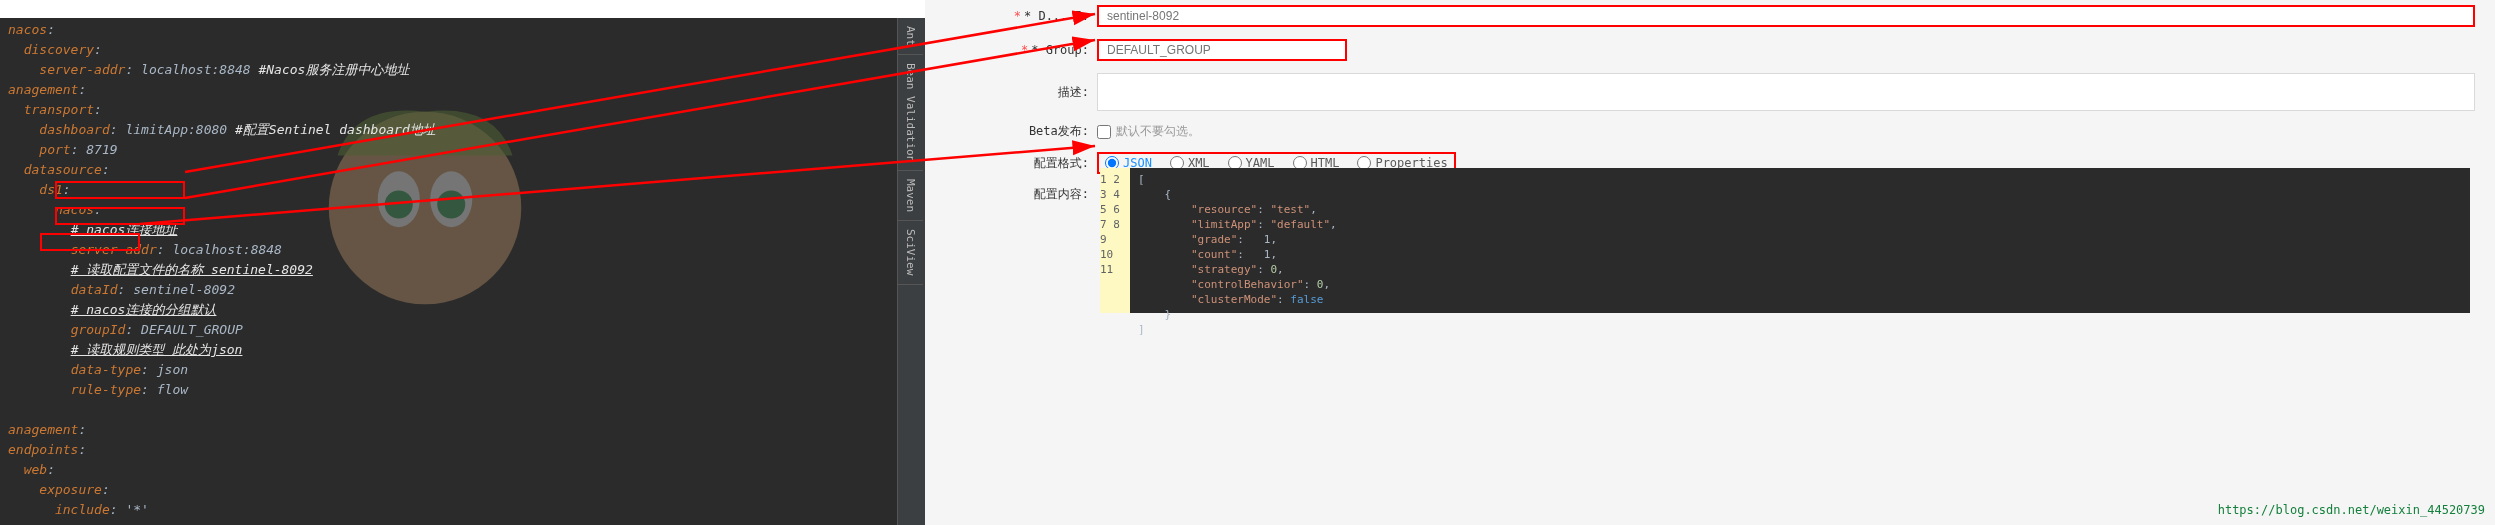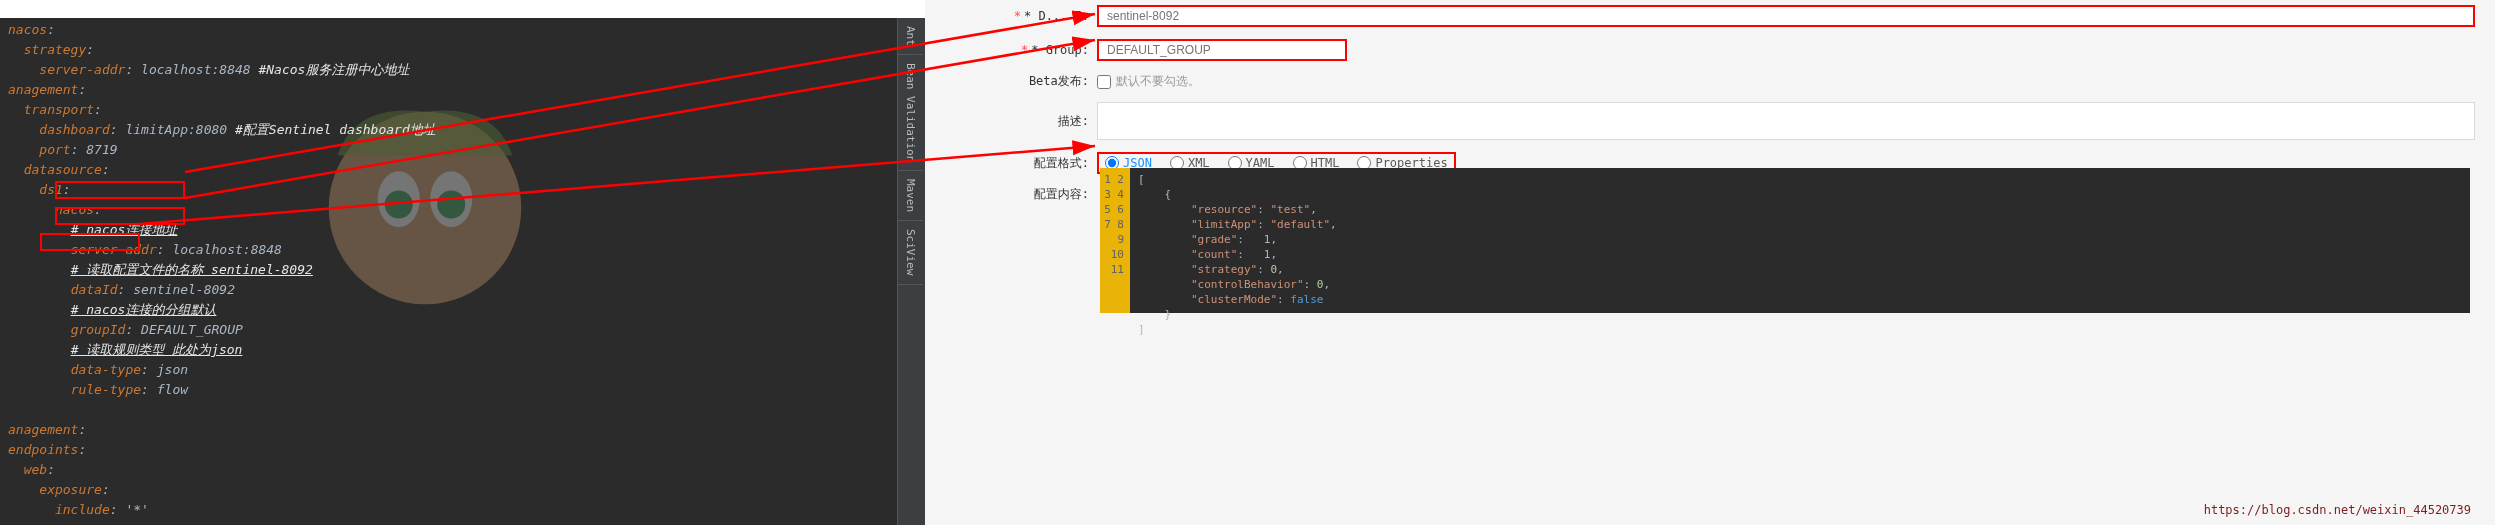--- a/index.html
+++ b/index.html
@@ -25,43 +25,43 @@
 .redbox-r{border:2px solid #ff0000!important}
 .link{color:#1890ff;font-size:12px;margin-left:100px;cursor:pointer}
 .ftextarea{flex:1;min-height:38px;border:1px solid #d9d9d9;background:#fff}
 .checkbox{display:inline-flex;align-items:center;gap:5px;color:#999}
 .checkbox input{width:14px;height:14px}
 .radiogroup{display:flex;align-items:center;gap:18px;border:2px solid #ff0000;padding:2px 6px}
 .radio{display:inline-flex;align-items:center;gap:4px;color:#595959;font-size:12px}
 .radio input{width:14px;height:14px}
 .radio.sel{color:#1890ff}
 .codebox{position:absolute;left:175px;top:168px;right:25px;height:145px;background:#2b2b2b;color:#a9b7c6;font-family:Consolas,Monaco,monospace;font-size:11px;display:flex}
-.gutter{width:30px;background:#eab308;color:#606366;text-align:right;padding:4px 6px 4px 0;line-height:15px}
+.gutter{width:30px;background:#fef9c3;color:#606366;text-align:left;padding:4px 6px 4px 0;line-height:15px}
 .code{flex:1;padding:4px 8px;line-height:15px;white-space:pre}
 .code .str{color:#ce9178}
 .code .num{color:#b5cea8}
 .code .bool{color:#569cd6}
-.watermark{position:absolute;right:24px;bottom:8px;color:#7f1d1d;font-size:12px}
+.watermark{position:absolute;right:10px;bottom:8px;color:#15803d;font-size:12px}
 svg.arrows{position:absolute;left:0;top:0;width:2495px;height:525px;pointer-events:none;z-index:99}
 .anime{position:absolute;left:250px;top:50px;width:350px;height:350px;opacity:0.35;pointer-events:none}
 </style>
 </head>
 <body>
 
 <div class="left">
   <svg class="anime" viewBox="0 0 200 200">
     <circle cx="100" cy="80" r="55" fill="#d4a574"></circle>
     <ellipse cx="85" cy="75" rx="12" ry="16" fill="#fff"></ellipse>
     <ellipse cx="115" cy="75" rx="12" ry="16" fill="#fff"></ellipse>
     <circle cx="85" cy="78" r="8" fill="#4a6"></circle>
     <circle cx="115" cy="78" r="8" fill="#4a6"></circle>
     <path d="M 50 50 Q 60 20 100 25 Q 140 20 150 50" fill="#8b4" opacity="0.6"></path>
   </svg>
   <div class="editor" id="editor-lines"><span class="k">nacos</span>:
-  <span class="k">strategy</span>:
+  <span class="k">discovery</span>:
     <span class="k">server-addr</span>: <span class="v">localhost:8848</span> <span class="c">#Nacos服务注册中心地址</span>
 <span class="k">anagement</span>:
   <span class="k">transport</span>:
     <span class="k">dashboard</span>: <span class="v">limitApp:8080</span> <span class="c">#配置Sentinel dashboard地址</span>
     <span class="k">port</span>: <span class="v">8719</span>
   <span class="k">datasource</span>:
     <span class="k">ds1</span>:
       <span class="k">nacos</span>:
         <span class="c u"># nacos连接地址</span>
         <span class="k">server-addr</span>: <span class="v">localhost:8848</span>
@@ -93,30 +93,30 @@
 <div class="right">
   <div class="form">
     <div class="frow">
       <div class="flabel"><span class="req">*</span><span>* D... I:</span></div>
       <input class="finput redbox-r" placeholder="sentinel-8092" style="">
     </div>
     <div class="frow">
       <div class="flabel"><span class="req">*</span><span>* Group:</span></div>
       <input class="finput redbox-r" style="flex: 0 0 250px;" placeholder="DEFAULT_GROUP">
     </div>
+    <div class="frow" style="margin-top:10px">
+      <div class="flabel">描述:</div>
+      <div class="ftextarea"></div>
+    </div>
     <div class="frow">
       <div class="flabel">Beta发布:</div>
       <label class="checkbox">
         <input type="checkbox" style="">
         <span>默认不要勾选。</span>
       </label>
-    </div>
-    <div class="frow" style="margin-top:10px">
-      <div class="flabel">描述:</div>
-      <div class="ftextarea"></div>
     </div>
     <div class="frow">
       <div class="flabel">配置格式:</div>
       <div class="radiogroup" id="radios">
           <label class="radio sel"><input type="radio" name="fmt" checked="" style="">JSON</label>
           <label class="radio"><input type="radio" name="fmt" style="">XML</label>
           <label class="radio"><input type="radio" name="fmt" style="">YAML</label>
           <label class="radio"><input type="radio" name="fmt" style="">HTML</label>
           <label class="radio"><input type="radio" name="fmt" style="">Properties</label>
         </div>

